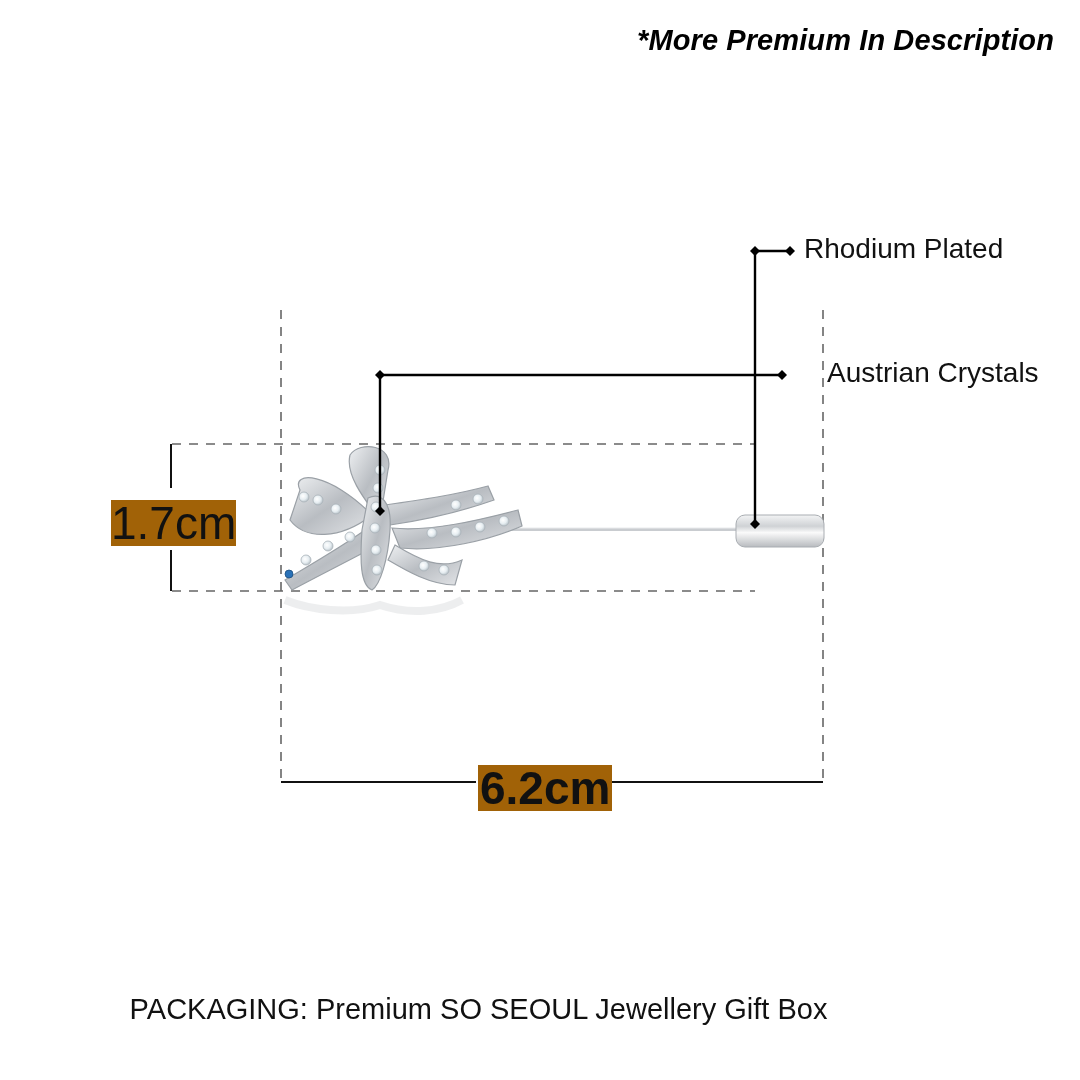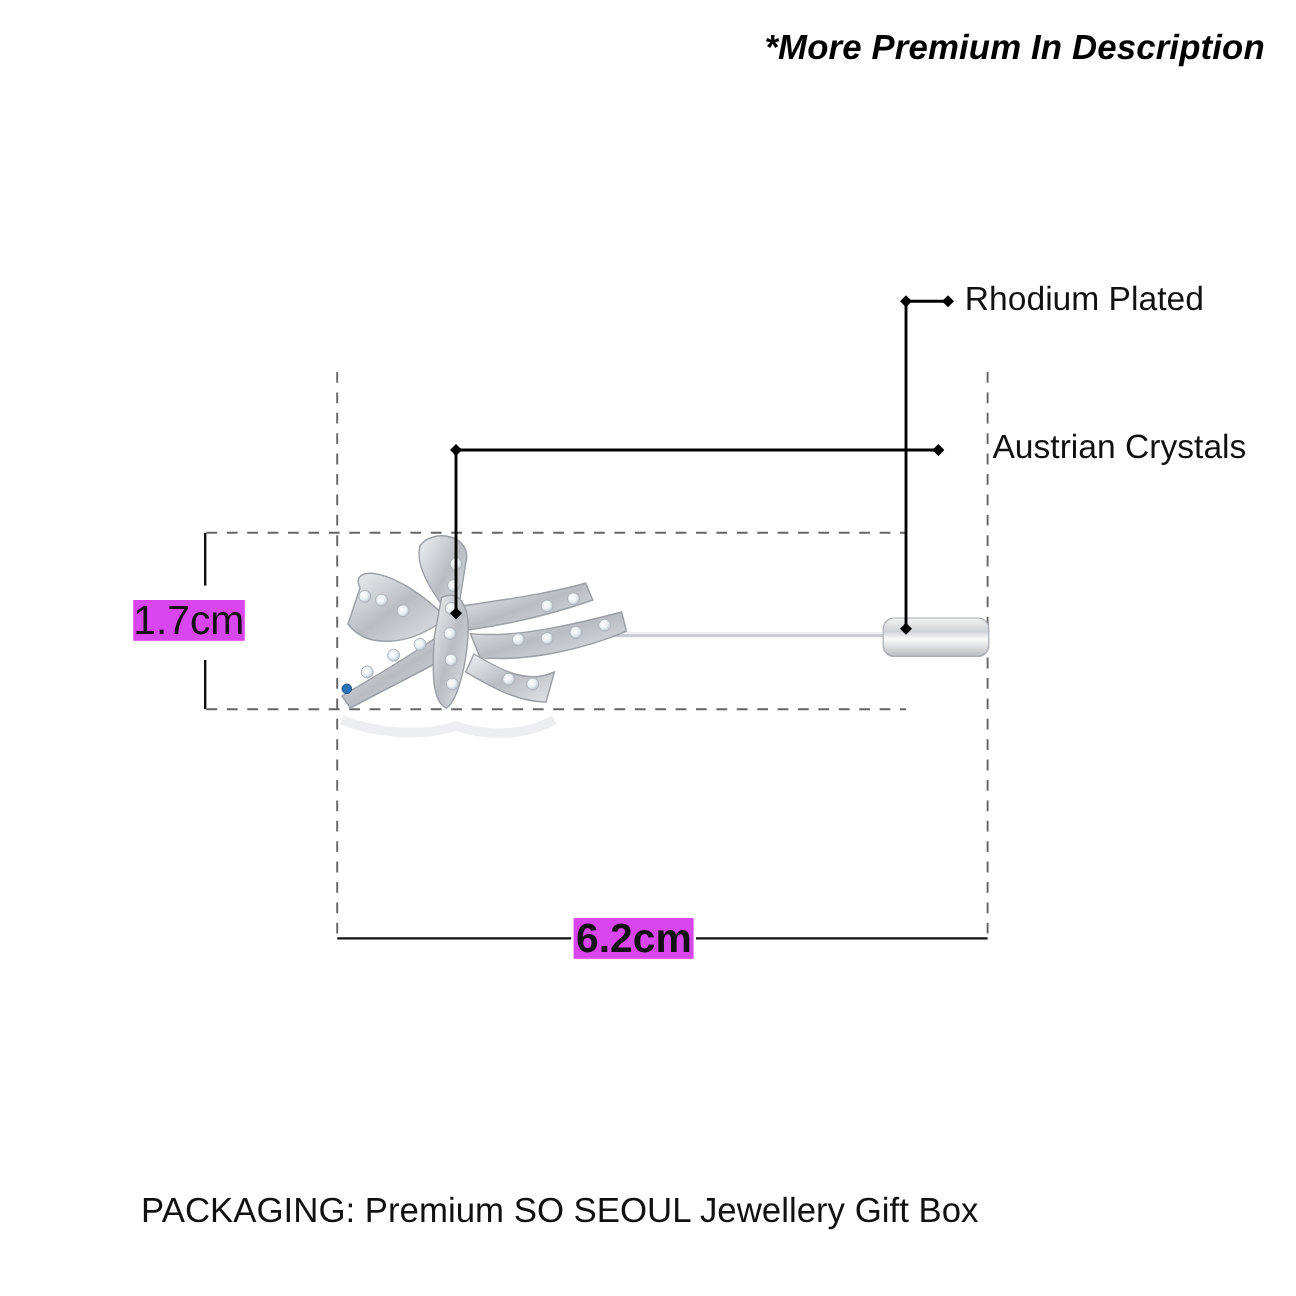--- a/index.html
+++ b/index.html
@@ -1,22 +1,22 @@
 <!DOCTYPE html>
 <html><head>
 <meta charset="utf-8">
 <style>
   html, body { margin:0; padding:0; background:#ffffff; }
   body { width:1080px; height:1080px; position:relative; overflow:hidden;
          font-family:"Liberation Sans", "DejaVu Sans", sans-serif; color:#111; }
   .abs { position:absolute; }
   .top-note { right:26px; top:24px; font-size:29px; font-weight:bold; font-style:italic; color:#000; letter-spacing:0.1px; }
   .callout-label { font-size:28px; color:#111; white-space:nowrap; }
-  .dim-label { font-size:34px; color:#111; background:#d946ef; white-space:nowrap; line-height:1; }
-  .footer { left:0; width:933px; top:993px; text-align:center; font-size:29px; color:#111; }
+  .dim-label { font-size:46px; color:#111; background:#a16207; white-space:nowrap; line-height:1; }
+  .footer { left:12px; width:933px; top:993px; text-align:center; font-size:29px; color:#111; }
   svg.overlay { position:absolute; left:0; top:0; }
 </style>
 </head>
 <body>
 
 <div class="abs top-note">*More Premium In Description</div>
 
 <svg class="overlay" width="1080" height="1080" viewBox="0 0 1080 1080">
 
   <g stroke="#666" stroke-width="1.6" stroke-dasharray="9,8" fill="none">

